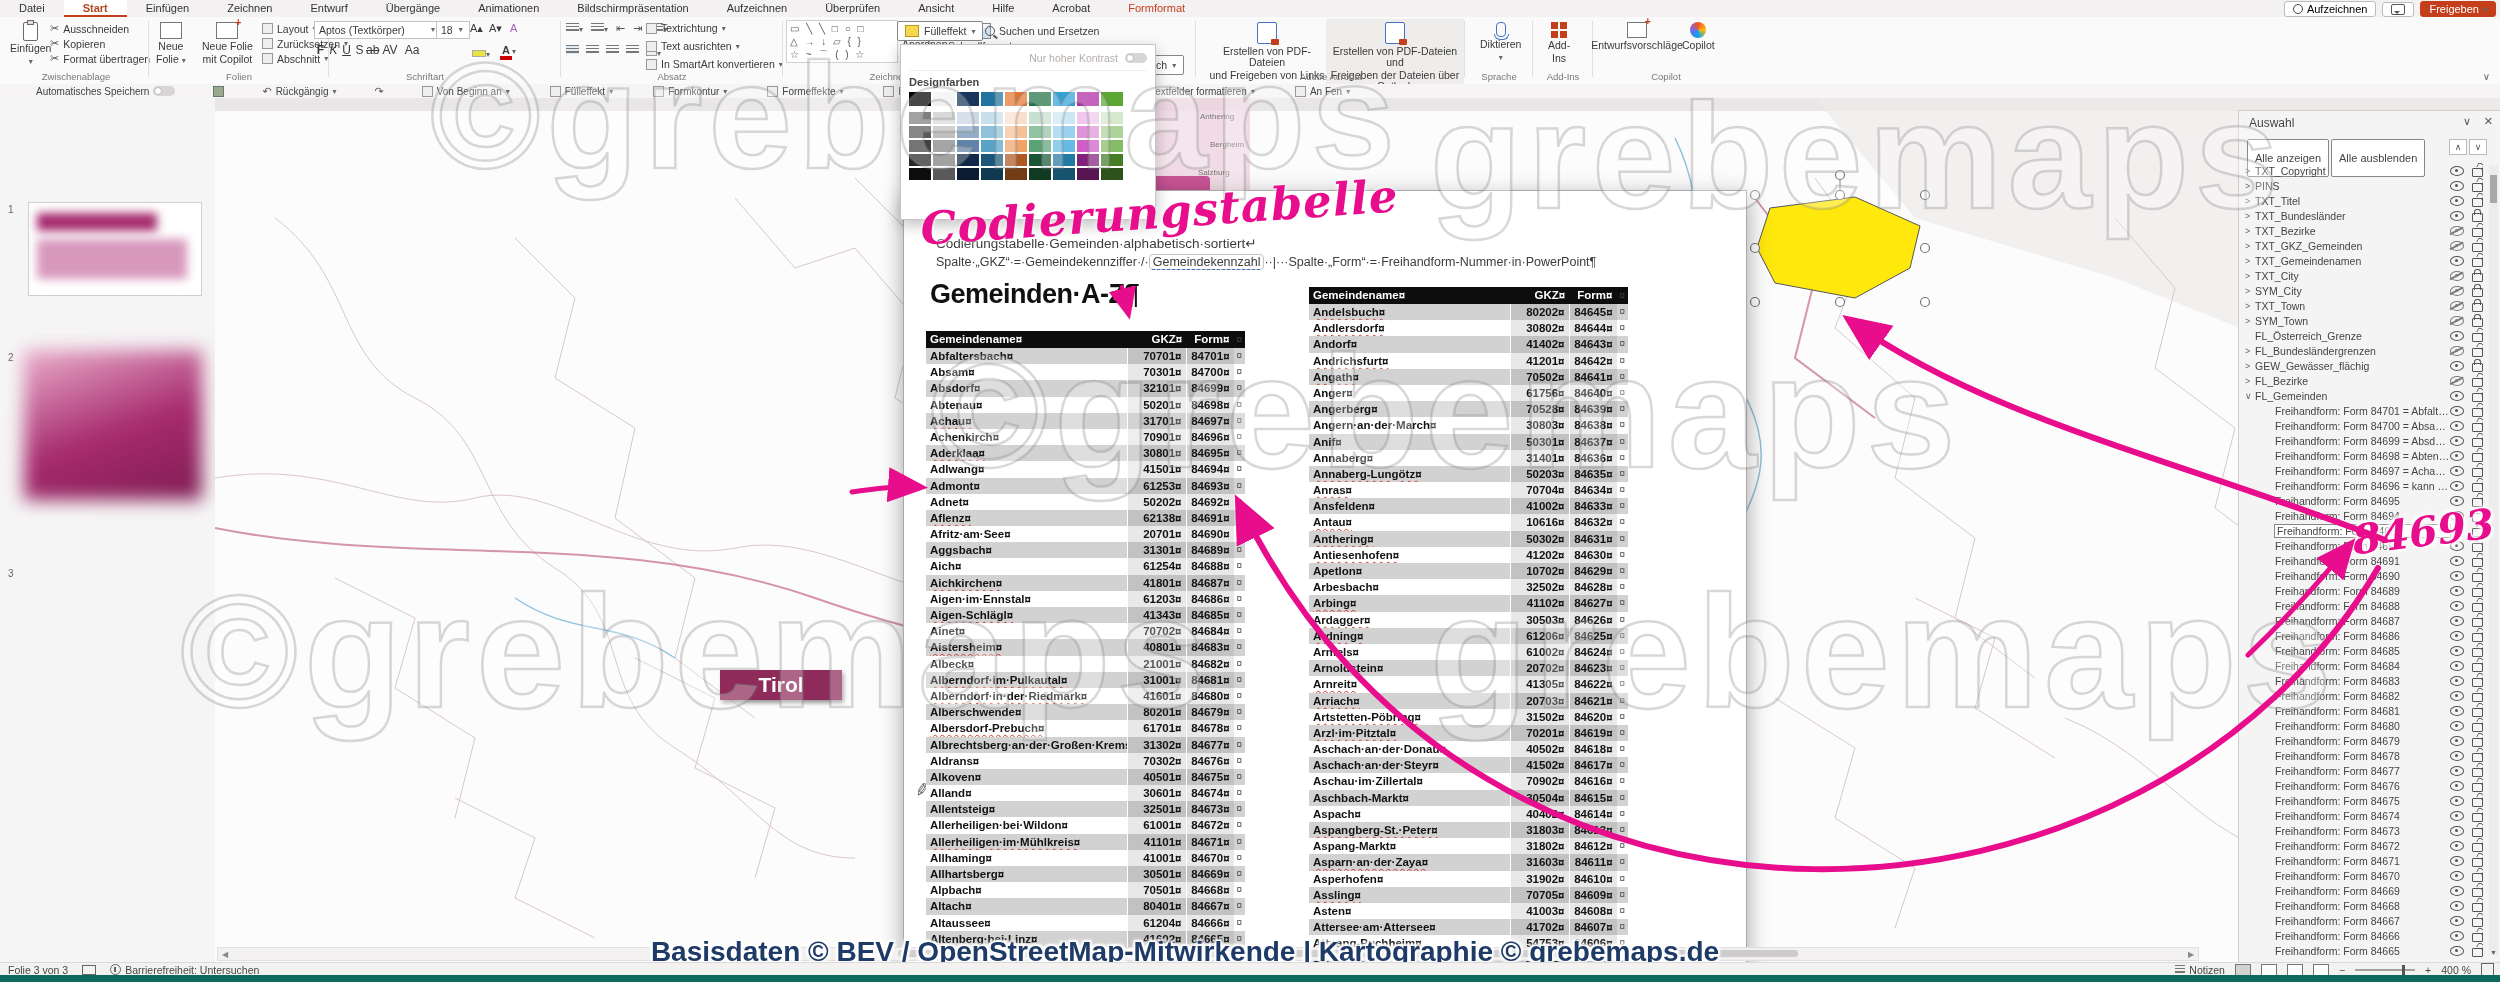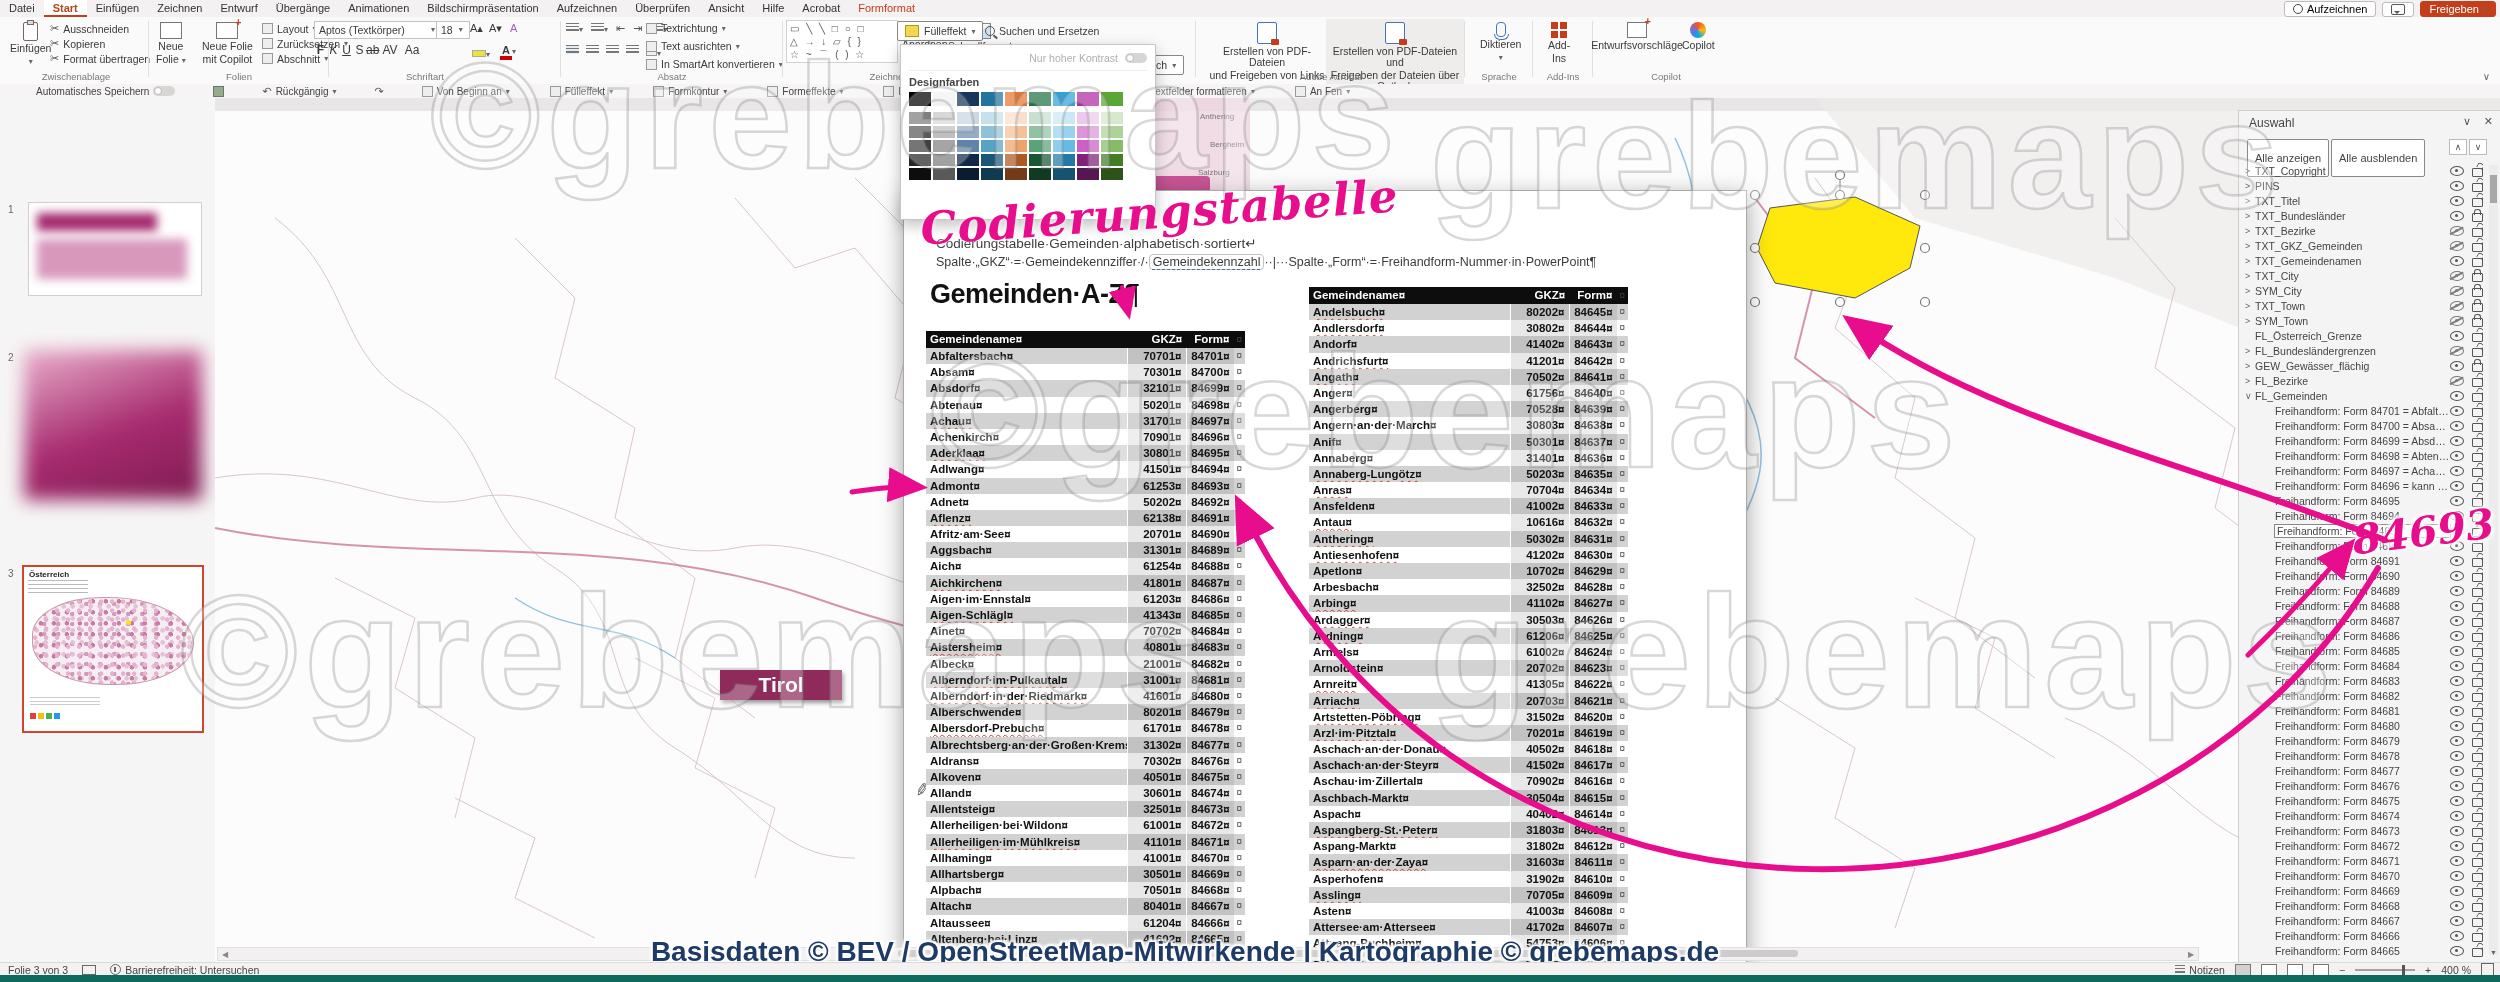--- a/index.html
+++ b/index.html
@@ -1,20 +1,20 @@
 <!DOCTYPE html>
 <html><head>
 <meta charset="utf-8">
 <style>
   html,body{margin:0;padding:0;background:#e8e6e7;font-family:"Liberation Sans",sans-serif;}
   #app{position:relative;width:2500px;height:982px;overflow:hidden;background:#fff;}
   .abs{position:absolute;}
   
   #tabrow{position:absolute;left:0;top:0;width:2500px;height:17px;background:#f3f1f1;border-bottom:1px solid #e3e1e1;display:flex;align-items:center;font-size:11px;color:#333;}
-  .tab{padding:0 9px;height:17px;line-height:17px;cursor:default;}
+  .tab{padding:0 19px;height:17px;line-height:17px;cursor:default;}
   .t-active{color:#b5451f;font-weight:bold;box-shadow:inset 0 -2px 0 #c43e1c;background:#fff;}
   .t-ctx{color:#c43e1c;}
   #winbtns{position:absolute;right:4px;top:1px;display:flex;align-items:center;gap:6px;font-size:11px;}
   .wbtn{border:1px solid #bdbbbb;border-radius:3px;background:#fff;padding:1px 8px;display:flex;align-items:center;gap:4px;}
   .share{background:#c43e1c;color:#fff;border-color:#c43e1c;}
   .dot-ic{width:8px;height:8px;border:1.5px solid #444;border-radius:50%;display:inline-block;}
   .cmt-ic{width:12px;height:9px;border:1.2px solid #555;border-radius:2px;display:inline-block;position:relative;}
   .cmt-ic::after{content:"";position:absolute;left:2px;bottom:-3px;border:3px solid transparent;border-top-color:#555;}
   
   #ribbon{position:absolute;left:0;top:17px;width:2500px;height:67px;background:#fbfafa;border-bottom:1px solid #dcdada;font-size:10.5px;color:#3b3a39;}
@@ -509,36 +509,20 @@
     <span class="tnum" style="top:106px;">1</span>
     <div class="thumb" style="left:28px;top:104px;width:172px;height:92px;overflow:hidden;">
       <div class="blur1" style="left:8px;top:10px;width:120px;height:18px;background:#a62a6e;"></div>
       <div class="blur1" style="left:8px;top:36px;width:150px;height:40px;background:#c76da1;opacity:.7;"></div>
     </div>
     <span class="tnum" style="top:254px;">2</span>
     <div class="thumb" style="left:24px;top:252px;width:178px;height:150px;border:none;background:transparent;">
       <div class="blur1" style="left:0;top:0;width:178px;height:150px;background:linear-gradient(160deg,#e9aecb,#a62a6e 55%,#7e1c52);filter:blur(9px);"></div>
     </div>
     <span class="tnum" style="top:470px;">3</span>
-    <div class="thumb" id="thumb3" style="left:22px;top:467px;width:178px;height:164px;">
-      <div style="position:absolute;left:5px;top:3px;font-size:8px;font-weight:bold;color:#222;">Österreich</div>
-      <div style="position:absolute;left:4px;top:13px;width:60px;height:14px;background:repeating-linear-gradient(#bbb 0 1px,transparent 1px 4px);"></div>
-      <div style="position:absolute;left:8px;top:30px;width:160px;height:86px;border-radius:45% 55% 50% 50%;border:1px solid #c9a;background:
-        radial-gradient(circle at 20% 40%,#e7b3cc 0 2px,transparent 2.5px),
-        radial-gradient(circle at 60% 30%,#c77ba6 0 2px,transparent 2.5px),
-        radial-gradient(circle at 40% 70%,#e2c3d6 0 2px,transparent 2.5px),
-        radial-gradient(circle at 80% 60%,#d39abd 0 2px,transparent 2.5px),
-        #f7eef3;background-size:11px 9px,13px 11px,9px 12px,14px 10px;">
-        <div style="position:absolute;left:58%;top:26%;width:5px;height:5px;background:#ffe30c;border-radius:50%;"></div>
-      </div>
-      <div style="position:absolute;left:6px;bottom:24px;width:70px;height:10px;background:repeating-linear-gradient(#ccc 0 1px,transparent 1px 3.5px);"></div>
-      <div style="position:absolute;left:6px;bottom:8px;">
-        <span class="chip" style="background:#e04438;"></span><span class="chip" style="background:#f4c20d;"></span><span class="chip" style="background:#4caf50;"></span><span class="chip" style="background:#2196f3;"></span>
-      </div>
-    </div>
   </div>
 
   <div id="canvas">
     <div id="canvas-topstrip"></div>
     <svg width="2285" height="864" style="position:absolute;left:0;top:0;">
       <path d="M1600 0 L2285 0 L2285 300 L2100 260 L1900 180 L1700 120 Z" fill="#edeae9" opacity="0.7"></path>
       <path d="M915 0 L1035 0 L1035 130 L915 130 Z" fill="#ecd2df" opacity="0.75"></path>
       <g stroke="#d9c6cc" stroke-width="1" fill="none">
         <path d="M0 380 C120 360 180 420 260 400 S420 470 520 450 S700 520 820 500"></path>
         <path d="M60 120 C140 180 120 260 200 300 S260 420 340 470 S380 600 460 650 S560 760 640 760"></path>

